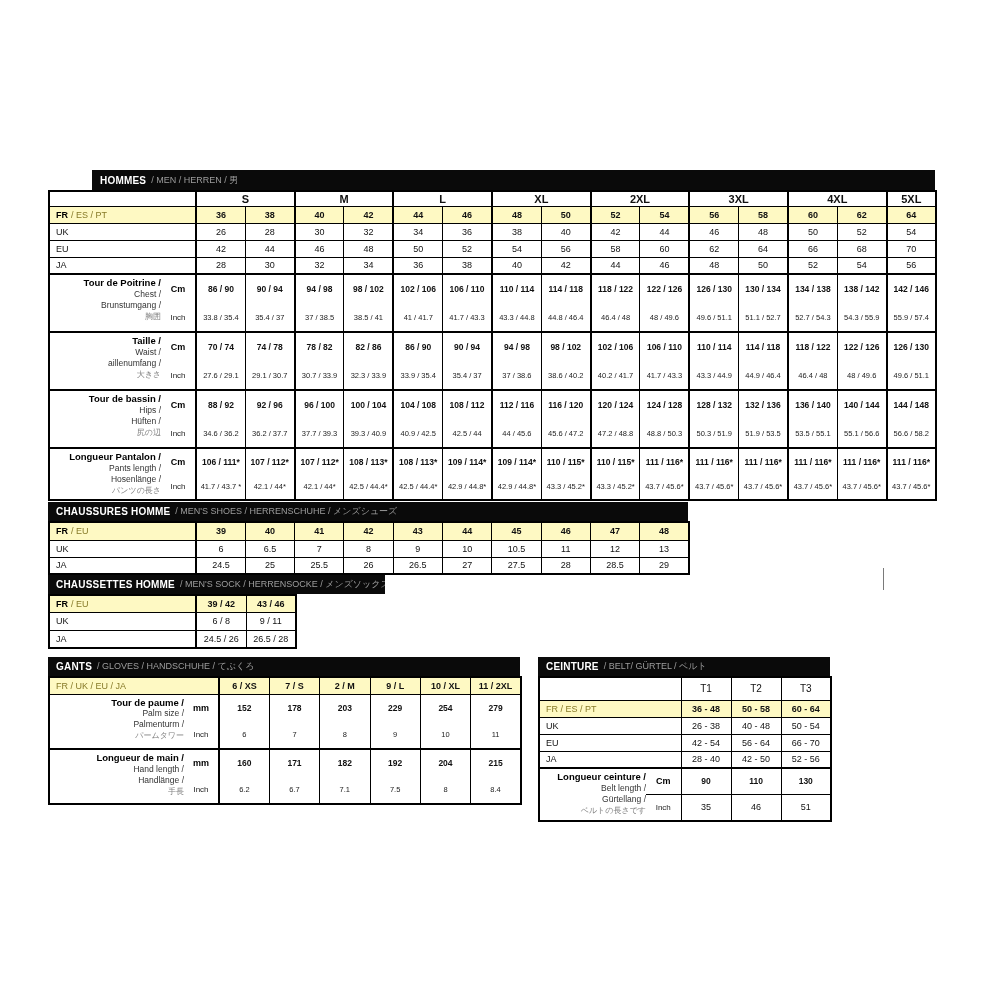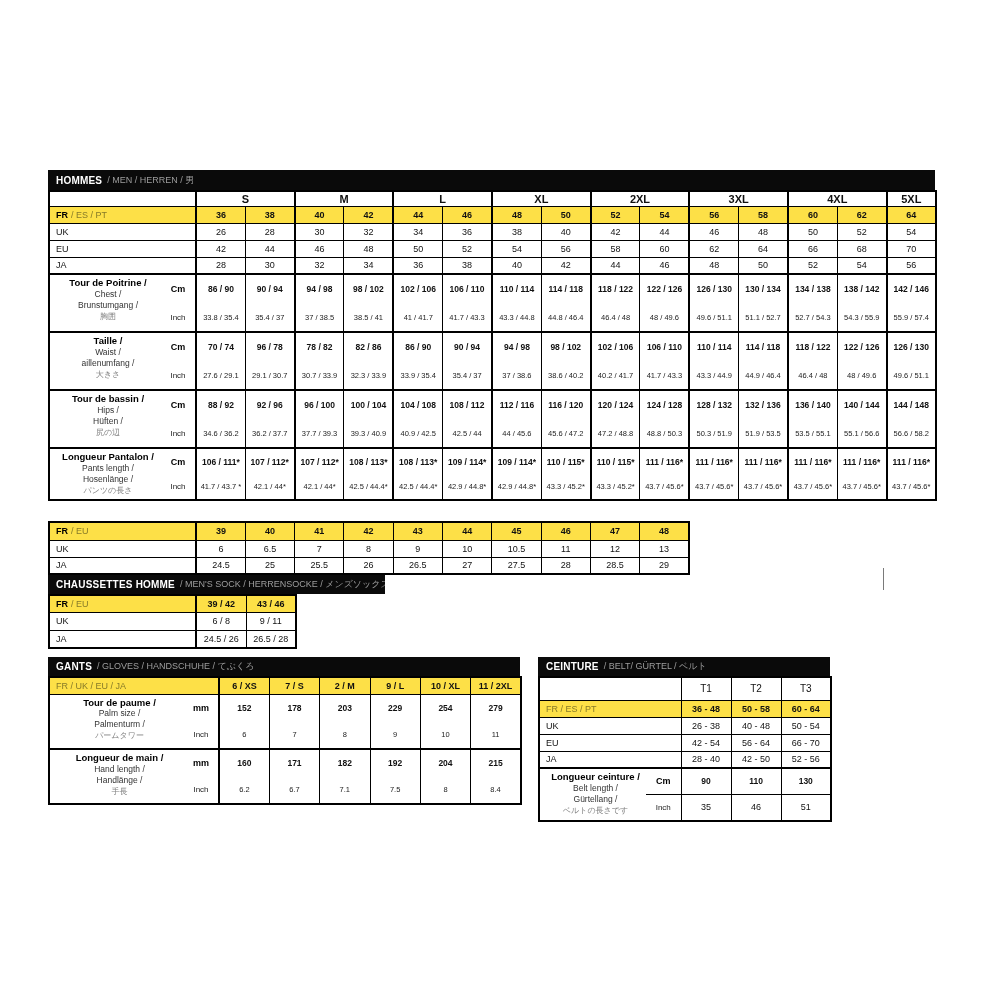--- a/index.html
+++ b/index.html
@@ -12,29 +12,29 @@
   .bar .rest{font-size:9px;color:#9d9d9d;margin-left:5px;font-weight:normal;}
   table{border-collapse:collapse;table-layout:fixed;position:absolute;left:0;background:#fff;}
   table{border:2px solid #000;}
   td{border:1px solid #000;text-align:center;padding:0;font-size:9px;color:#111;
      white-space:nowrap;overflow:hidden;vertical-align:middle;}
   .bR2{border-right-width:2px;}
   .bB2{border-bottom-width:2px;}
   .noBL{border-left-width:0;}
   .noBT{border-top-width:0;}
   .noBB{border-bottom-width:0;}
-  .yellow{background:#fde047;}
+  .yellow{background:#fef9c3;}
   .bold{font-weight:bold;}
   .left{text-align:left;padding-left:6px;}
   .group{font-weight:bold;font-size:11px;}
   .thead{font-weight:normal;font-size:10px;}
   .fr-bold{font-weight:bold;color:#000;}
   .fr-rest{color:#867a28;margin-left:3px;}
   .olabel{color:#867a28;text-align:left;padding-left:6px;}
-  .lbl{text-align:center;padding:2px 0 0 5px;vertical-align:top;border-right-width:0;}
+  .lbl{text-align:right;padding:2px 0 0 5px;vertical-align:top;border-right-width:0;}
   .lb{font-weight:bold;font-size:9.5px;color:#000;line-height:1.25;}
   .ll{font-size:8.5px;color:#333;line-height:1.3;}
   .lj{font-size:8px;color:#808080;padding-top:1px;line-height:1.2;}
   .unit{font-size:9px;font-weight:bold;color:#000;}
   .inchu{font-size:8px;font-weight:normal;color:#222;}
   .v-cm{font-weight:bold;font-size:8.5px;}
   .v-inch{font-size:7.5px;color:#222;}
   .v-med{font-size:9px;}
   
   #hommes-table tr.h-group{height:15px;}
@@ -49,21 +49,21 @@
   #belt-table tr.h-std{height:17px;}
   #belt-table tr.h-m1{height:26px;} #belt-table tr.h-m2{height:27px;}
   .stray{position:absolute;left:883px;top:568px;width:1px;height:22px;background:#7a7a7a;}
 </style>
 </head>
 <body>
 
 <div class="canvas">
 
   <div class="sect" id="hommes" style="left:48px;top:170px;width:887px;height:330px;">
-    <div class="bar" style="height:20px;">
+    <div class="bar" style="height:20px;margin-left:44px;">
       <span class="bb">HOMMES</span>
       <span class="rest">/ MEN / HERREN / 男</span>
     </div>
     <table id="hommes-table" style="top:20px;width:887px;">
         <colgroup>
           <col style="width: 112px;">
           <col style="width: 35px;">
           <col style="width: 49.33px;">
           <col style="width: 49.33px;">
           <col style="width: 49.33px;">
@@ -208,21 +208,21 @@
           </tr>
           <tr class="h-meas">
             <td class="lbl bB2" rowspan="2">
               <div class="lb">Taille /</div>
               <div class="ll">Waist /</div>
               <div class="ll">aillenumfang /</div>
               <div class="lj">大きさ</div>
             </td>
             <td class="unit noBL noBB bR2">Cm</td>
             <td class="v-cm noBB">70 / 74</td>
-            <td class="v-cm noBB bR2">96 / 78</td>
+            <td class="v-cm noBB bR2">74 / 78</td>
             <td class="v-cm noBB">78 / 82</td>
             <td class="v-cm noBB bR2">82 / 86</td>
             <td class="v-cm noBB">86 / 90</td>
             <td class="v-cm noBB bR2">90 / 94</td>
             <td class="v-cm noBB">94 / 98</td>
             <td class="v-cm noBB bR2">98 / 102</td>
             <td class="v-cm noBB">102 / 106</td>
             <td class="v-cm noBB bR2">106 / 110</td>
             <td class="v-cm noBB">110 / 114</td>
             <td class="v-cm noBB bR2">114 / 118</td>
@@ -330,20 +330,24 @@
             <td class="v-inch noBT bB2 bR2">43.7 / 45.6*</td>
             <td class="v-inch noBT bB2">43.7 / 45.6*</td>
             <td class="v-inch noBT bB2 bR2">43.7 / 45.6*</td>
             <td class="v-inch noBT bB2">43.7 / 45.6*</td>
           </tr>
         </tbody>
       </table>
   </div>
 
   <div class="sect" id="shoes" style="left:48px;top:502px;width:640px;height:71px;">
+    <div class="bar" style="height:19px;">
+      <span class="bb">CHAUSSURES HOMME</span>
+      <span class="rest">/ MEN'S SHOES / HERRENSCHUHE / メンズシューズ</span>
+    </div>
     <table id="shoes-table" style="top:19px;width:640px;">
         <colgroup>
           <col style="width: 147px;">
           <col style="width: 49.3px;">
           <col style="width: 49.3px;">
           <col style="width: 49.3px;">
           <col style="width: 49.3px;">
           <col style="width: 49.3px;">
           <col style="width: 49.3px;">
           <col style="width: 49.3px;">

